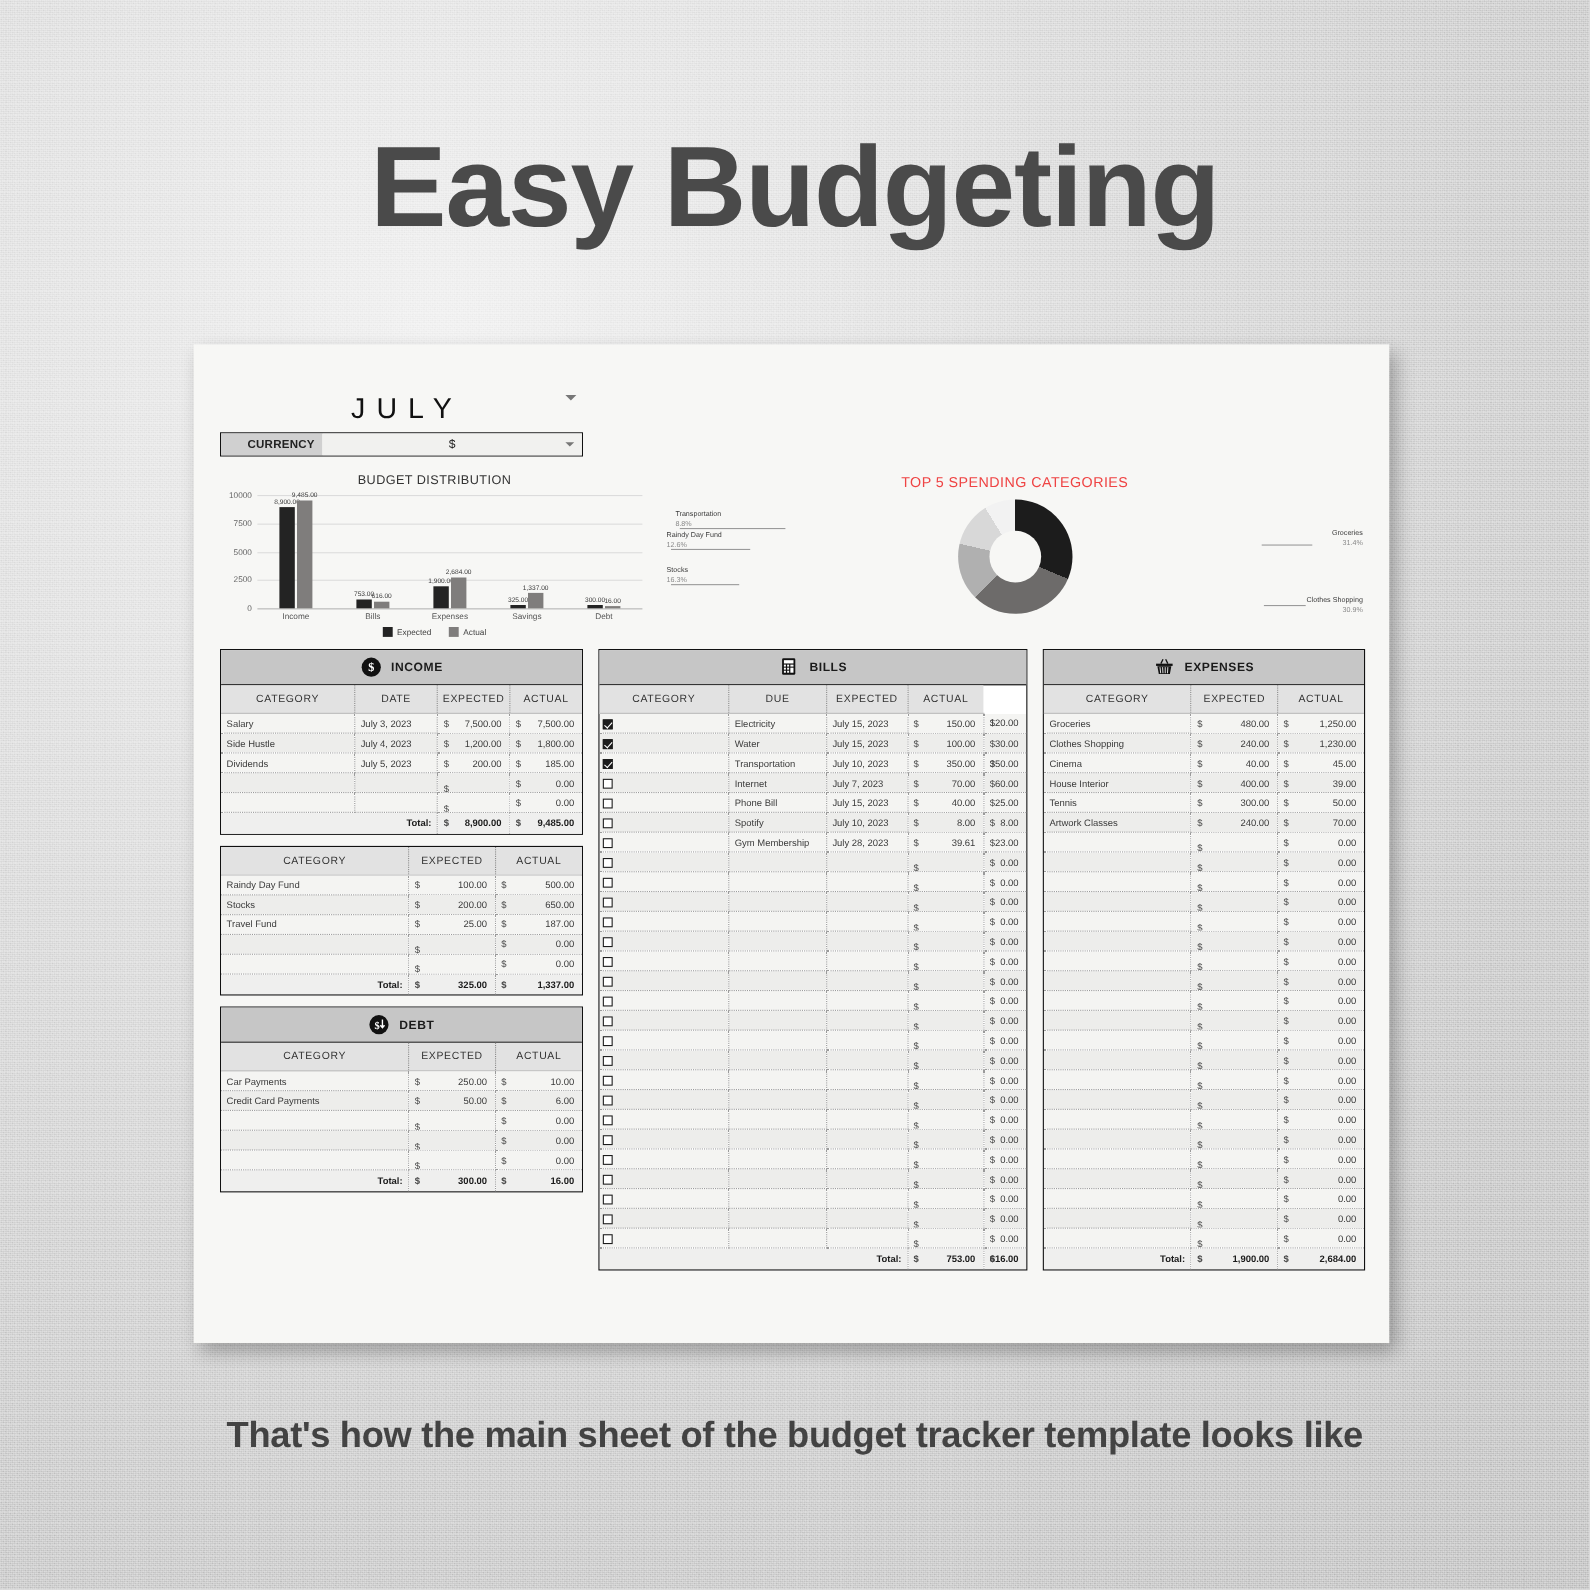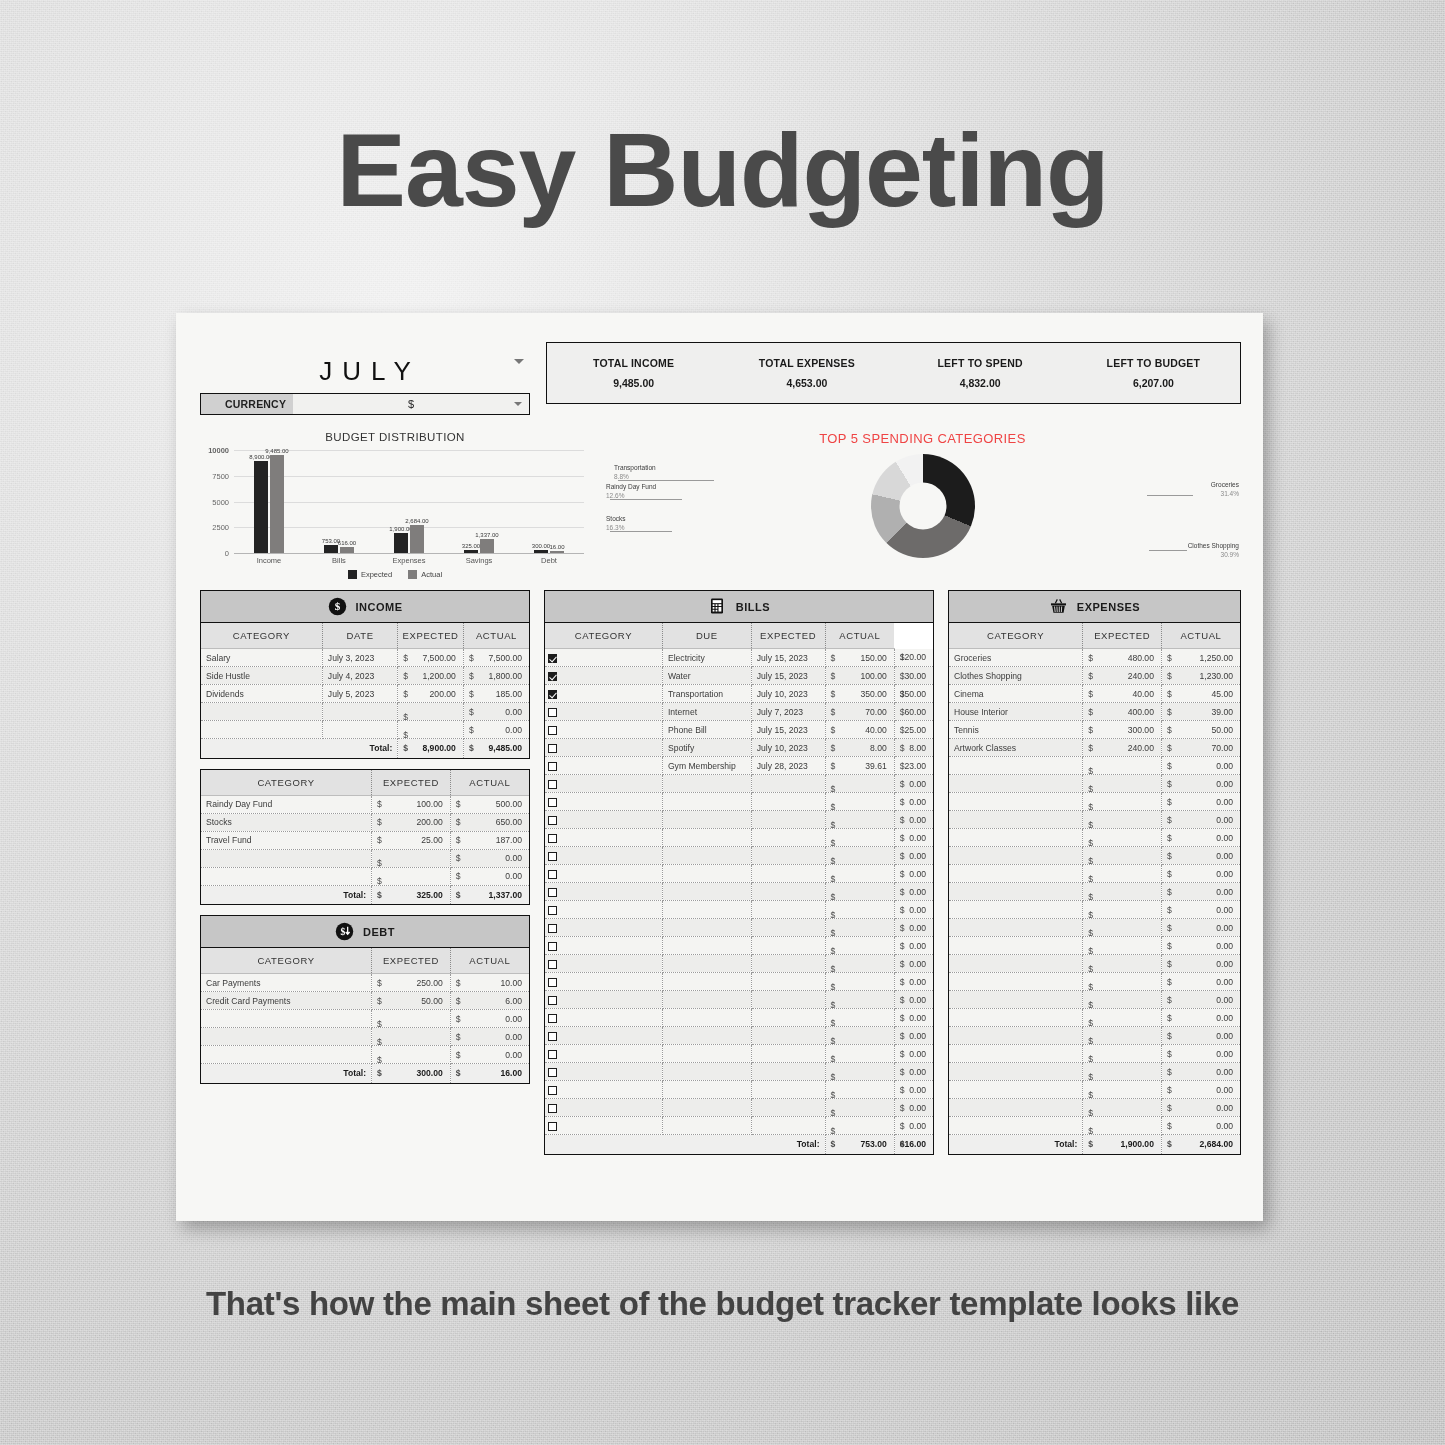--- a/index.html
+++ b/index.html
@@ -258,55 +258,37 @@
       </div>
       <div class="currency-bar">
         <div class="currency-label">CURRENCY</div>
         <div class="currency-value">
           <span>$</span>
           <span class="currency-caret"></span>
         </div>
       </div>
     </div>
 
-    <div id="summary">
-      <div class="sum-cell">
-        <div class="sum-label">TOTAL INCOME</div>
-        <div class="sum-value">9,485.00</div>
-      </div>
-      <div class="sum-cell">
-        <div class="sum-label">TOTAL EXPENSES</div>
-        <div class="sum-value">4,653.00</div>
-      </div>
-      <div class="sum-cell">
-        <div class="sum-label">LEFT TO SPEND</div>
-        <div class="sum-value">4,832.00</div>
-      </div>
-      <div class="sum-cell">
-        <div class="sum-label">LEFT TO BUDGET</div>
-        <div class="sum-value">6,207.00</div>
-      </div>
-    </div>
   </div>
 
   <div class="charts">
 
 
     <div class="chart-box" id="bar-box">
       <div class="chart-title">BUDGET DISTRIBUTION</div>
       <div id="bar-area">
           <div class="ytick" style="top: 103px;">0</div>
           <div class="gridline" style="top: 77.25px;"></div>
           <div class="ytick" style="top: 77.25px;">2500</div>
           <div class="gridline" style="top: 51.5px;"></div>
           <div class="ytick" style="top: 51.5px;">5000</div>
           <div class="gridline" style="top: 25.75px;"></div>
           <div class="ytick" style="top: 25.75px;">7500</div>
           <div class="gridline" style="top: 0px;"></div>
-          <div class="ytick" style="top: 0px; font-weight: bold;">10000</div>
+          <div class="ytick" style="top: 0px;">10000</div>
           <div class="bargroup" style="left: 0px; width: 70px;">
             <div class="bar exp" style="height: 91.67px;">
               <span class="vlabel">8,900.00</span>
             </div>
             <div class="bar act" style="height: 97.6955px;">
               <span class="vlabel">9,485.00</span>
             </div>
             <div class="xtick">Income</div>
           </div>
           <div class="bargroup" style="left: 70px; width: 70px;">

